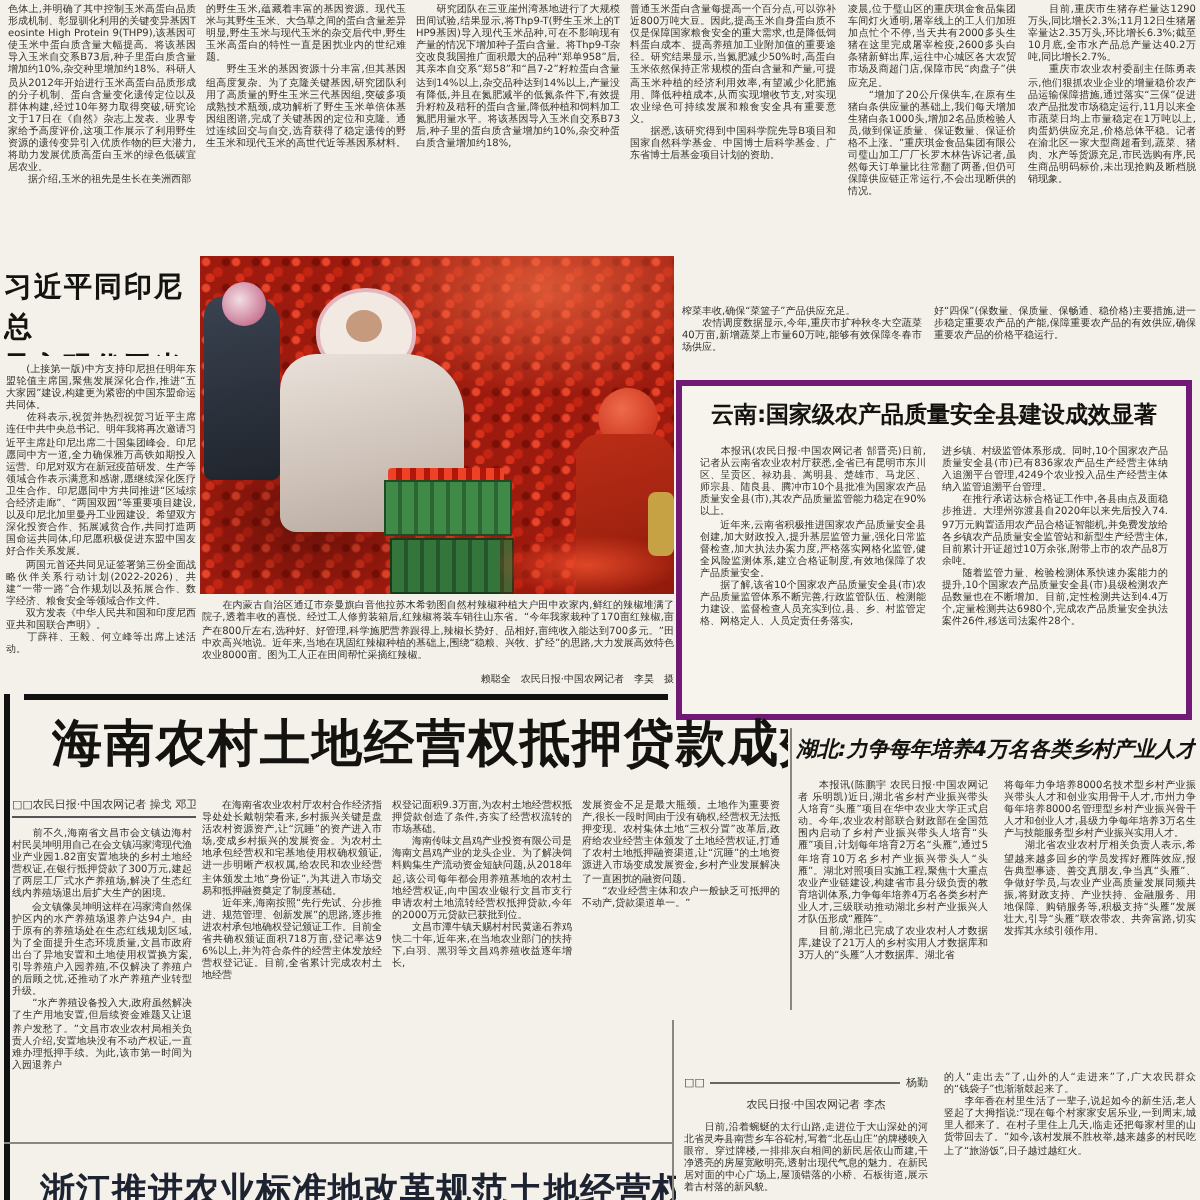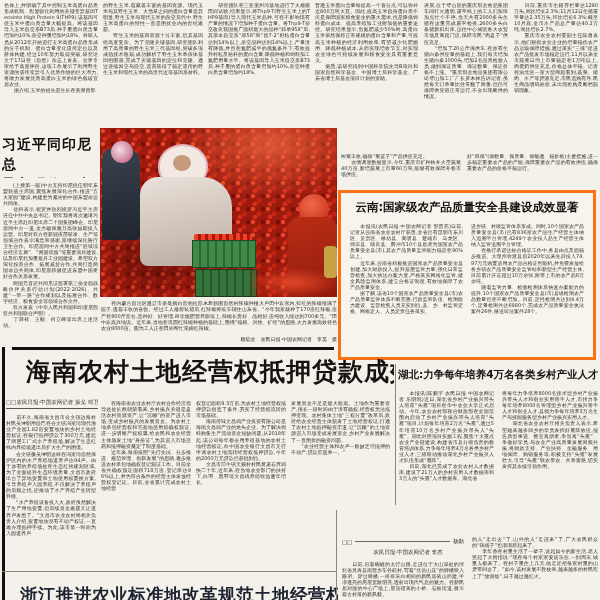--- a/index.html
+++ b/index.html
@@ -7,28 +7,28 @@
         background:#f3f1ea;font-family:"DejaVu Sans",sans-serif;color:#2b2a26;}
   
   .t{position:absolute;font-size:5px;line-height:1.22;text-align:justify;
      white-space:pre-line;word-break:break-all;overflow:hidden;color:#33322d;}
   .byl{position:absolute;font-size:5.5px;color:#3a3934;overflow:hidden;white-space:nowrap;}
   .hd{position:absolute;font-weight:bold;color:#14130f;letter-spacing:.5px;
       white-space:nowrap;overflow:hidden;}
   .hd-xi{font-size:14px;line-height:20px;white-space:pre-line;letter-spacing:1px;}
   .hd-hainan{font-size:25px;letter-spacing:1px;}
   .hd-yunnan{font-size:11.5px;letter-spacing:0;text-align:center;}
-  .hd-hubei{font-size:10.5px;letter-spacing:0;}
+  .hd-hubei{font-size:10.5px;letter-spacing:0;font-style:italic;}
   .hd-hebei{font-size:18.5px;letter-spacing:1px;}
   .hd-zj{font-size:17.5px;letter-spacing:.5px;color:#1d2330;}
   .rule{position:absolute;background:#111;}
   .hair{position:absolute;background:#8a877e;}
   
   .redbox{position:absolute;left:338px;top:190px;width:252px;height:164px;
-          border:3px solid #f97316;background:#f6f4ed;}
+          border:3px solid #701a75;background:#f6f4ed;}
   
   .photo{position:absolute;left:100px;top:128px;width:237px;height:169px;overflow:hidden;
          background-color:#9c1a0e;
          background-image:
            radial-gradient(circle at 3px 3px,#e8452a 0 1.6px,rgba(0,0,0,0) 2.6px),
            radial-gradient(circle at 9px 8px,#c22412 0 2px,rgba(0,0,0,0) 3px),
            radial-gradient(circle at 13px 3px,#7a0f06 0 1.6px,rgba(0,0,0,0) 2.6px),
            radial-gradient(circle at 5px 11px,#d6301a 0 1.8px,rgba(0,0,0,0) 2.8px);
          background-size:15px 13px;}
   .photo div{position:absolute;}

